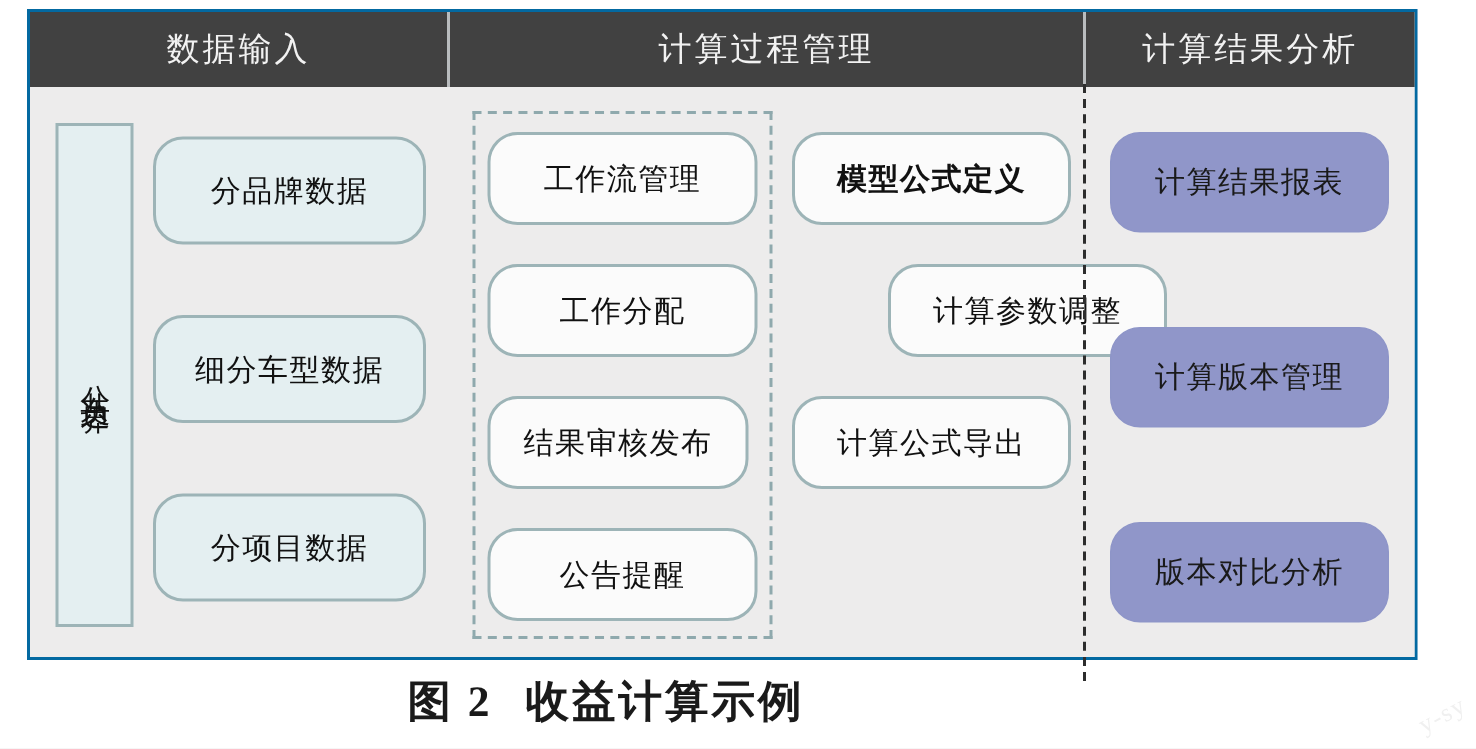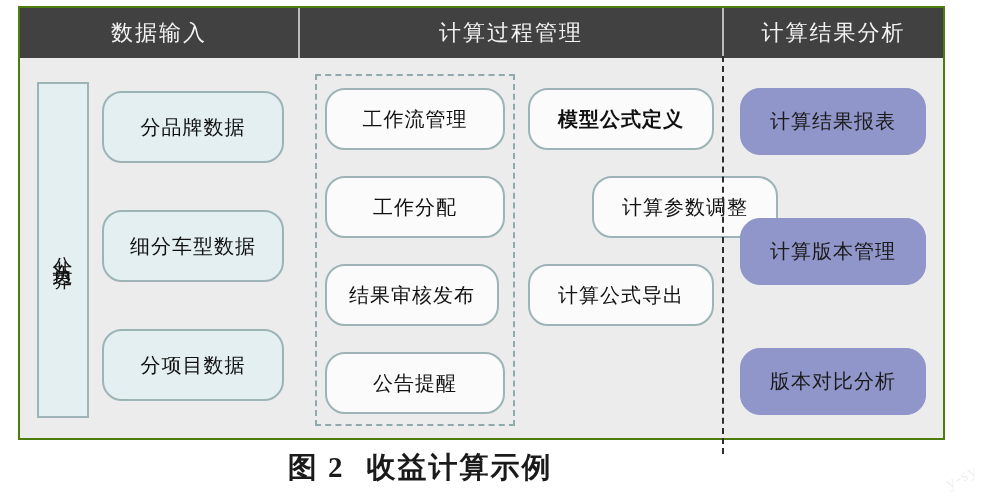--- a/index.html
+++ b/index.html
@@ -8,21 +8,21 @@
     background:#ffffff;
     font-family:"Liberation Sans","DejaVu Sans",sans-serif;
     overflow:hidden;position:relative;
   }
   #figure-root{position:absolute;left:0;top:0;width:984px;height:499px;}
 
   
   .diagram-frame{
     position:absolute;left:18px;top:6px;width:927px;height:434px;
     background:#ececed;
-    border:2px solid #4d7c0f;
+    border:2px solid #0369a1;
     box-sizing:border-box;
   }
 
   
   .header-band{
     position:absolute;left:0;top:0;width:100%;height:50px;
     background:#414141;
     display:flex;
     box-sizing:border-box;
   }
@@ -96,21 +96,20 @@
     border-left:2px dashed #2d2d2d;
   }
 
   
   .caption{
     position:absolute;left:0;top:448px;width:808px;
     text-align:center;
     font-family:"Liberation Serif","DejaVu Serif",serif;
     font-size:29px;font-weight:bold;color:#1a1a1a;
     letter-spacing:2px;
-    padding-left:16px;
   }
   .caption .gap{display:inline-block;width:22px;}
 
   
   .watermark{
     position:absolute;right:6px;bottom:12px;
     font-size:17px;color:#f0f0f0;
     transform:rotate(-28deg);
     letter-spacing:1px;
     user-select:none;

